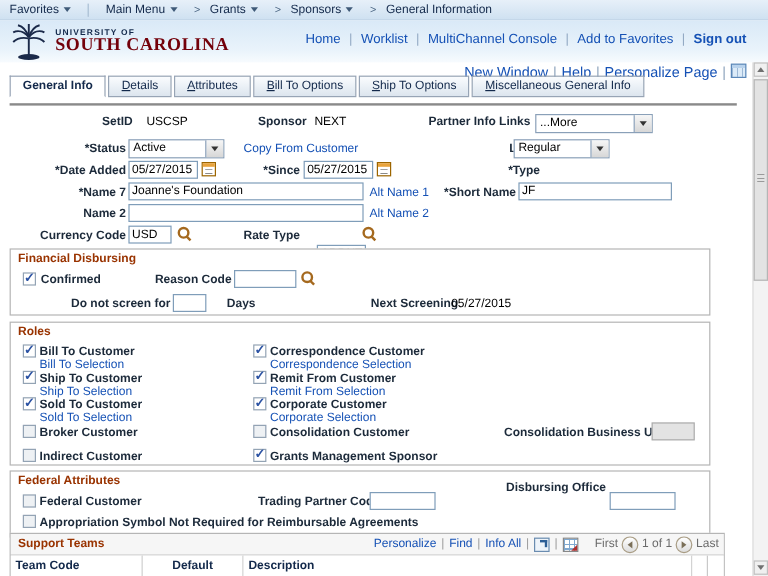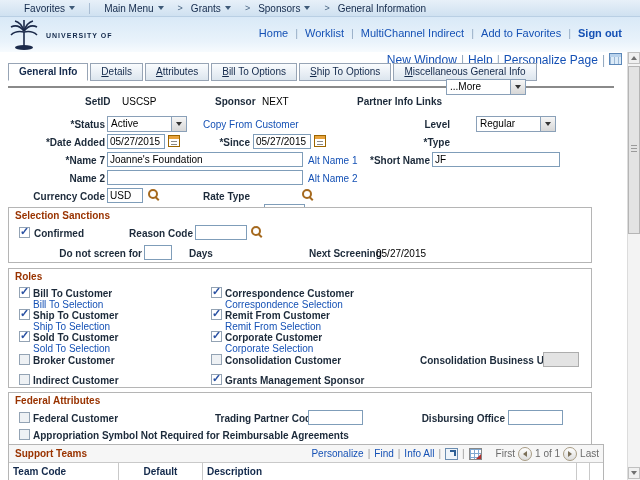--- a/index.html
+++ b/index.html
@@ -2,21 +2,21 @@
 <html><head>
 <meta charset="utf-8">
 <style>
   html,body{margin:0;padding:0;background:#fff;}
   .screen{position:relative;width:640px;height:480px;overflow:hidden;background:#fff;
           font-family:"Liberation Sans",sans-serif;font-size:10px;color:#000;}
 
   
   .crumbbar{position:absolute;top:0;left:0;width:640px;height:17px;
             background:linear-gradient(#e7f0f9,#cfe1f1);border-bottom:1px solid #b9cfe4;
-            display:flex;align-items:center;padding-left:24px;box-sizing:border-box;
+            display:flex;align-items:center;padding-left:8px;box-sizing:border-box;
             color:#13294b;font-size:10px;white-space:nowrap;}
   .crumb{display:inline-flex;align-items:center;margin-right:6px;cursor:default;}
   .caret{width:0;height:0;border-left:3px solid transparent;border-right:3px solid transparent;
          border-top:4px solid #3f5a78;margin-left:4px;}
   .crumb-div{width:1px;height:11px;background:#a9bdd3;margin:0 14px 0 8px;}
   .crumb-sep{color:#45607e;margin:0 8px;font-size:9px;}
 
   
   .banner{position:absolute;top:17px;left:0;width:640px;height:35px;
           background:linear-gradient(#d9e9f7 0%,#e9f3fb 70%,#f7fbfe 100%);}
@@ -147,24 +147,25 @@
           <path d="M18 12 C 16 6, 13 3, 9 2"></path>
           <path d="M18 12 C 20 6, 23 3, 27 2"></path>
           <path d="M18 12 C 18 6, 18 3, 18 1"></path>
           <path d="M18 13 C 13 12, 8 13, 5 16"></path>
           <path d="M18 13 C 23 12, 28 13, 31 16"></path>
         </g>
         <ellipse cx="18" cy="28.5" rx="9" ry="2.5" fill="#1b2a4a"></ellipse>
       </svg>
       <div class="logo-text">
         <div class="logo-line1">UNIVERSITY OF</div>
+        <div class="logo-line2">SOUTH CAROLINA</div>
       </div>
     </div>
     <div class="banner-links">
-      <a href="#">Home</a><span class="banner-sep">|</span><a href="#">Worklist</a><span class="banner-sep">|</span><a href="#">MultiChannel Indirect</a><span class="banner-sep">|</span><a href="#">Add to Favorites</a><span class="banner-sep">|</span><a href="#" class="signout">Sign out</a>
+      <a href="#">Home</a><span class="banner-sep">|</span><a href="#">Worklist</a><span class="banner-sep">|</span><a href="#">MultiChannel Console</a><span class="banner-sep">|</span><a href="#">Add to Favorites</a><span class="banner-sep">|</span><a href="#" class="signout">Sign out</a>
     </div>
   </div>
 
   <div class="utilrow">
     <a href="#" style="color:#1551b5;text-decoration:none">New Window</a><span class="usep">|</span><a href="#" style="color:#1551b5;text-decoration:none">Help</a><span class="usep">|</span><a href="#" style="color:#1551b5;text-decoration:none">Personalize Page</a><span class="usep">|</span><span class="url-icon"></span>
   </div>
 
   <div class="tabs">
     <div class="tab active"><span>General Info</span><span class="key"></span><span></span></div>
     <div class="tab"><span></span><span class="key">D</span><span>etails</span></div>
@@ -173,37 +174,37 @@
     <div class="tab"><span></span><span class="key">S</span><span>hip To Options</span></div>
     <div class="tab"><span></span><span class="key">M</span><span>iscellaneous General Info</span></div>
   </div>
   <div class="tabrule"></div>
 
   <span class="lbl" style="left:85px;top:96px">SetID</span>
   <span class="val" style="left:122px;top:96px">USCSP</span>
   <span class="lbl" style="left:215px;top:96px">Sponsor</span>
   <span class="val" style="left:262px;top:96px">NEXT</span>
   <span class="lbl r" style="left:312px;top:96px;width:130px">Partner Info Links</span>
-  <div class="sel" style="left:446px;top:79px;width:80px">
+  <div class="sel" style="left:446px;top:95px;width:98px">
     <span>...More</span>
     <span class="selbtn">
         <i></i>
       </span>
   </div>
 
   <span class="lbl r" style="left:5px;top:119px;width:100px">*Status</span>
   <div class="sel" style="left:107px;top:116px;width:80px">
     <span>Active</span>
     <span class="selbtn">
         <i></i>
       </span>
   </div>
   <span class="lnk" style="left:203px;top:119px">Copy From Customer</span>
   <span class="lbl r" style="left:370px;top:119px;width:80px">Level</span>
-  <div class="sel" style="left:476px;top:116px;width:80px">
+  <div class="sel" style="left:428px;top:116px;width:80px">
     <span>Regular</span>
     <span class="selbtn">
         <i></i>
       </span>
   </div>
 
   <span class="lbl r" style="left:5px;top:137px;width:100px">*Date Added</span>
   <input class="inp" style="left: 107px; top: 134px; width: 58px;" value="05/27/2015">
   <span class="cal" style="left:168px;top:135px"></span>
   <span class="lbl r" style="left:180px;top:137px;width:70px">*Since</span>
@@ -222,21 +223,21 @@
   <span class="lnk" style="left:308px;top:173px">Alt Name 2</span>
 
   <span class="lbl r" style="left:5px;top:191px;width:100px">Currency Code</span>
   <input class="inp" style="left: 107px; top: 188px; width: 36px;" value="USD">
   <span class="mag" style="left:148px;top:189px"></span>
   <span class="lbl r" style="left:180px;top:191px;width:70px">Rate Type</span>
   <input class="inp" style="left: 264px; top: 188px; width: 41px; margin-top: 16px;" value="CRRNT">
   <span class="mag" style="left:302px;top:189px"></span>
 
   <div class="gbox" style="top:207px;height:56px">
-    <span class="gbox-h">Selection Sanctions</span>
+    <span class="gbox-h">Financial Disbursing</span>
     <span class="cb checked" style="left:10px;top:19px"></span>
     <span class="lbl" style="left:25px;top:20px;font-weight:bold">Confirmed</span>
     <span class="lbl r" style="left:94px;top:20px;width:90px">Reason Code</span>
     <input class="inp" style="left: 186px; top: 17px; width: 52px;" value="">
     <span class="mag" style="left:242px;top:18px"></span>
     <span class="lbl r" style="left:43px;top:40px;width:90px">Do not screen for</span>
     <input class="inp" style="left: 135px; top: 37px; width: 28px;" value="">
     <span class="lbl" style="left:180px;top:40px">Days</span>
     <span class="lbl" style="left:300px;top:40px">Next Screening</span>
     <span class="val" style="left:367px;top:40px">05/27/2015</span>
@@ -276,21 +277,21 @@
     <span class="lbl r" style="left:411px;top:86px;width:120px">Consolidation Business Unit</span>
     <input class="inp" style="left: 534px; top: 83px; width: 36px;" disabled="" value="">
   </div>
 
   <div class="gbox" style="top:392px;height:56px">
     <span class="gbox-h">Federal Attributes</span>
     <span class="cb" style="left:10px;top:19px"></span>
     <span class="lbl" style="left:24px;top:20px">Federal Customer</span>
     <span class="lbl r" style="left:206px;top:20px;width:90px">Trading Partner Code</span>
     <input class="inp" style="left: 299px; top: 17px; width: 55px;" value="">
-    <span class="lbl r" style="left:406px;top:20px;width:90px">Disbursing Office</span>
+    <span class="lbl r" style="left:406px;top:8px;width:90px">Disbursing Office</span>
     <input class="inp" style="left: 499px; top: 17px; width: 55px;" value="">
     <span class="cb" style="left:10px;top:36px"></span>
     <span class="lbl" style="left:24px;top:37px">Appropriation Symbol Not Required for Reimbursable Agreements</span>
   </div>
 
   <div class="stbox">
     <div class="stbar">
       <span class="st-title">Support Teams</span>
       <span class="st-toolbar">
         <span class="lnk2">Personalize</span>

